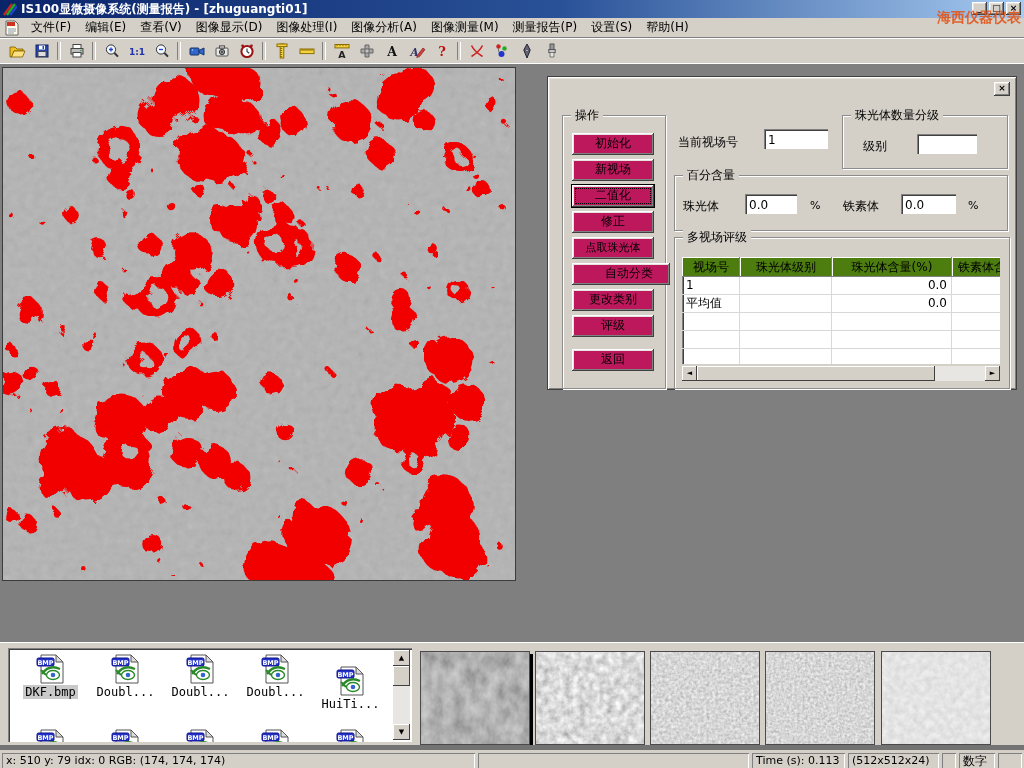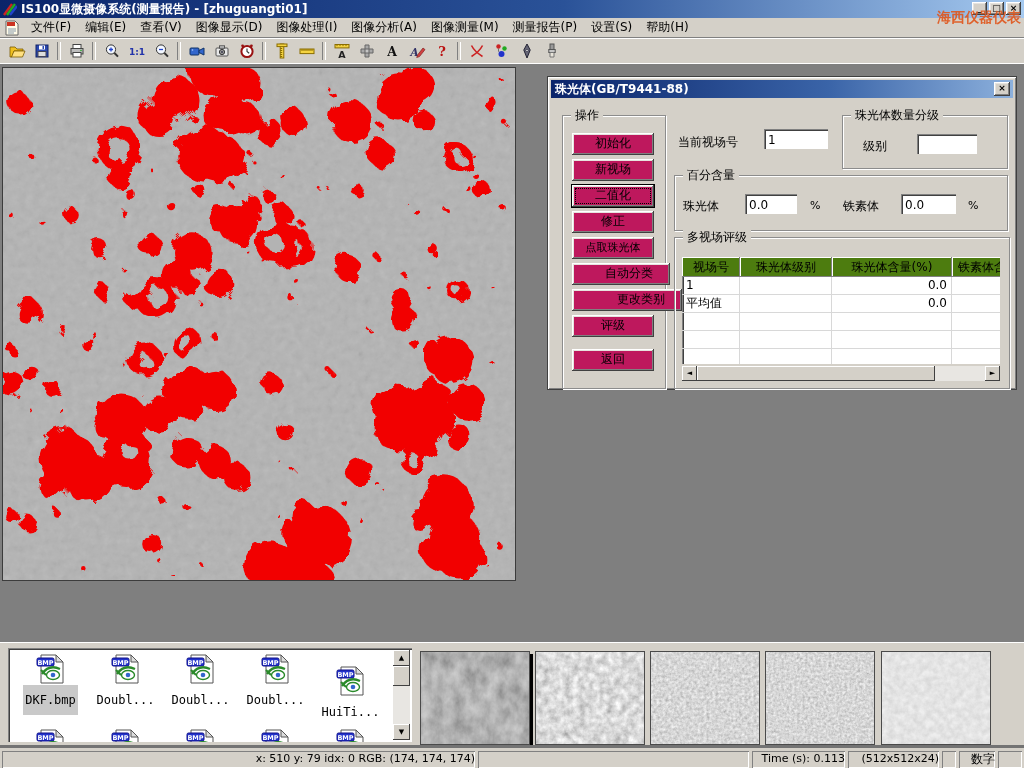--- a/index.html
+++ b/index.html
@@ -40,27 +40,27 @@
   .tr{display:flex;height:17px;border-bottom:1px solid #d8d8d8;}
   .td{flex:none;box-sizing:border-box;border-right:1px solid #d8d8d8;font-size:12px;line-height:16px;padding:0 4px;white-space:nowrap;overflow:hidden;}
   .num{text-align:right;}
   .hscroll{position:absolute;left:134px;top:289px;width:318px;height:15px;background:#e8e6e2;display:flex;}
   .sarrow{width:15px;height:15px;background:#d4d0c8;box-shadow:inset -1px -1px 0 #404040,inset 1px 1px 0 #fff;font-size:7px;line-height:15px;text-align:center;flex:none;}
   .sthumb{height:15px;background:#d4d0c8;box-shadow:inset -1px -1px 0 #404040,inset 1px 1px 0 #fff;flex:none;}
   
   #bottom{left:0;top:642px;width:1024px;height:103px;background:#d4d0c8;border-top:1px solid #fff;box-sizing:border-box;}
   #filebox{left:8px;top:5px;width:404px;height:94px;background:#fff;box-shadow:inset 1px 1px 0 #808080,inset 2px 2px 0 #404040,inset -1px -1px 0 #fff;overflow:hidden;}
   .fcell{position:absolute;width:73px;text-align:center;}
-  .fname{font-family:"DejaVu Sans Mono","Liberation Mono",monospace;font-size:12px;display:inline-block;padding:8px 2px;white-space:nowrap;}
+  .fname{font-family:"DejaVu Sans Mono","Liberation Mono",monospace;font-size:12px;display:inline-block;padding:0 2px;white-space:nowrap;}
   .fname.sel{background:#c9c9c9;}
   #vscroll{position:absolute;right:2px;top:2px;width:17px;height:90px;background:#e8e6e2;}
   .thumb{position:absolute;top:8px;width:110px;height:94px;border:1px solid #4a4a4a;box-sizing:border-box;}
   .thumb.sel{box-shadow:3px 3px 0 #000;}
   
-  #statusbar{left:0;top:745px;width:1024px;height:23px;background:#d4d0c8;border-top:3px solid #737373;box-sizing:border-box;text-align:right;}
+  #statusbar{left:0;top:745px;width:1024px;height:23px;background:#d4d0c8;border-top:5px solid #737373;box-sizing:border-box;}
   .spanel{position:absolute;top:3px;height:17px;font-size:11px;line-height:16px;padding-left:4px;box-sizing:border-box;white-space:nowrap;overflow:hidden;}
   #watermark{position:absolute;right:3px;top:9px;color:#e0561c;font-weight:bold;font-size:14px;z-index:60;opacity:.9;white-space:nowrap;}
   svg{display:block;}
 </style>
 </head>
 <body>
 
 <div id="app">
 
   <svg width="0" height="0" style="position:absolute" aria-hidden="true">
@@ -524,35 +524,32 @@
             <circle cx="141.9" cy="293.8" r="6.5" fill="#b3b3b3"></circle>
             <circle cx="126.3" cy="382.8" r="21.4"></circle>
             <circle cx="126.5" cy="383.8" r="7.8" fill="#b3b3b3"></circle>
             <circle cx="274.3" cy="175.3" r="21.4"></circle>
             <circle cx="272.3" cy="175.7" r="8.7" fill="#b3b3b3"></circle>
           </g>
       </svg>
     </div>
 
     <div id="dialog" class="abs">
-      <div id="dlg-title" class="abs">
-        <span>珠光体(GB/T9441-88)</span>
-      </div>
       <div class="winbtn raised abs" style="right:6px;top:5px;width:16px;height:14px;">×</div>
 
       <div class="grp abs" style="left:14px;top:38px;width:102px;height:272px;">
         <span class="grp-label">操作</span>
       </div>
       <div class="dbtn abs" style="top:56px;">初始化</div>
       <div class="dbtn abs" style="top:82px;">新视场</div>
       <div class="dbtn abs focused" style="top:108px;">二值化</div>
       <div class="dbtn abs" style="top:134px;">修正</div>
       <div class="dbtn abs" style="top:160px;font-size:11px;">点取珠光体</div>
       <div class="dbtn abs" style="top:186px;padding-left:16px;">自动分类</div>
-      <div class="dbtn abs" style="top:212px;padding-left:28px;">更改类别</div>
+      <div class="dbtn abs" style="top:212px;">更改类别</div>
       <div class="dbtn abs" style="top:238px;">评级</div>
       <div class="dbtn abs" style="top:272px;">返回</div>
 
       <span class="lbl" style="left:130px;top:57px;">当前视场号</span>
       <input class="fld" style="left: 216px; top: 52px; width: 64px; height: 20px;" value="1">
 
       <div class="grp abs" style="left:294px;top:38px;width:164px;height:52px;">
         <span class="grp-label">珠光体数量分级</span>
         <span class="lbl" style="left:20px;top:22px;">级别</span>
         <input class="fld" style="left: 74px; top: 18px; width: 60px; height: 20px;" value="">

